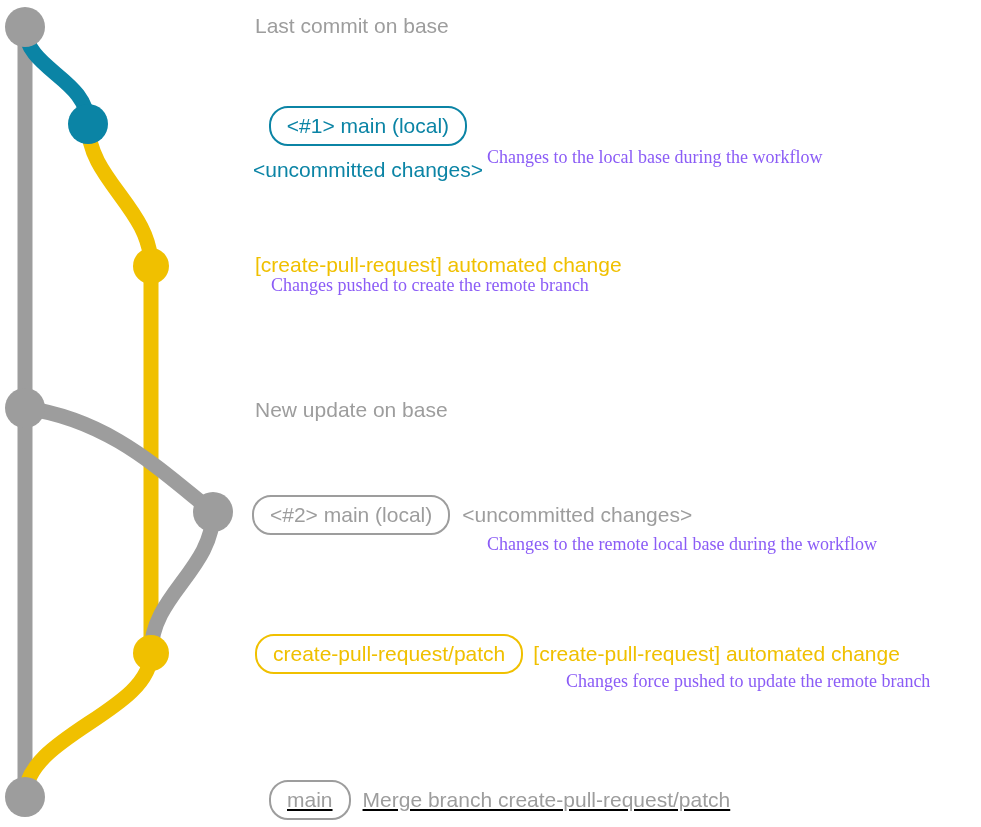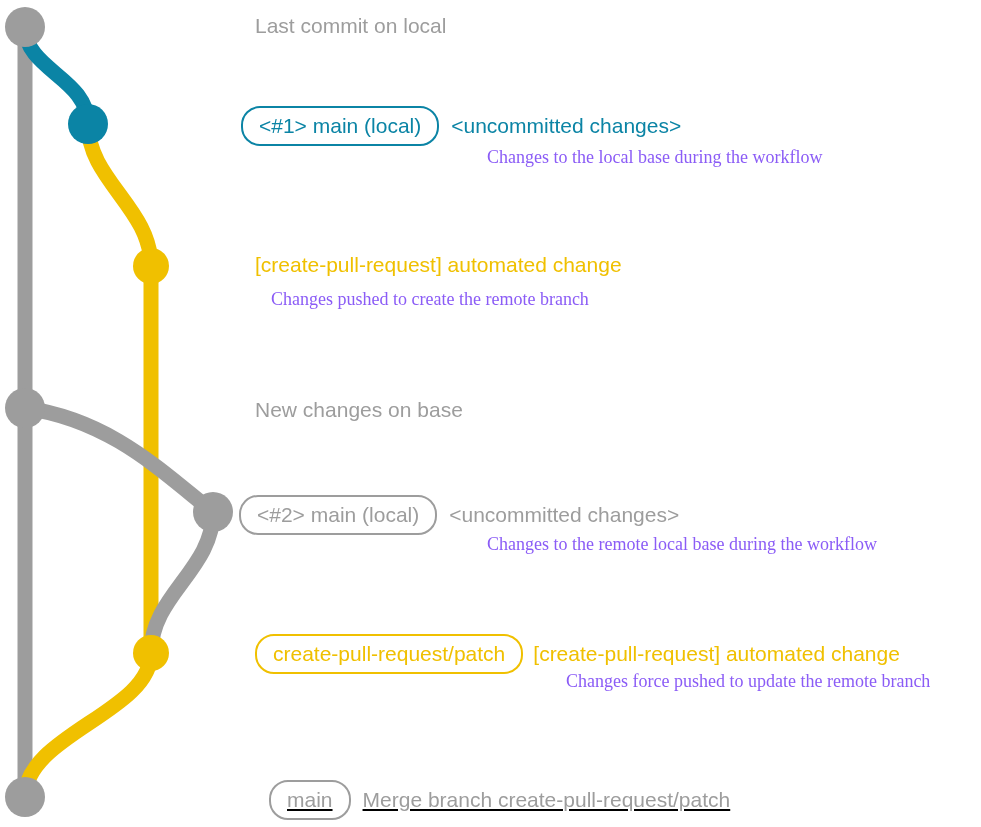--- a/index.html
+++ b/index.html
@@ -113,36 +113,36 @@
   <circle cx="88" cy="124" r="20" fill="#0b84a5"></circle>
   <circle cx="151" cy="266" r="18" fill="#f0c000"></circle>
   <circle cx="25" cy="408" r="20" fill="#9d9d9d"></circle>
   <circle cx="213" cy="512" r="20" fill="#9d9d9d"></circle>
   <circle cx="151" cy="653" r="18" fill="#f0c000"></circle>
   <circle cx="25" cy="797" r="20" fill="#9d9d9d"></circle>
 </svg>
 
 <div class="layer">
 
-  <div class="plain-label c-gray" style="left:255px; top:14px;">Last commit on local</div>
+  <div class="plain-label c-gray" style="left:255px; top:14px;">Last commit on base</div>
 
-  <div class="row headline-row" style="left:241px; top:106px;">
+  <div class="row headline-row" style="left:253px; top:106px;flex-direction:column;">
     <span class="badge c-blue">&lt;#1&gt; main (local)</span>
     <span class="subject c-blue">&lt;uncommitted changes&gt;</span>
   </div>
   <div class="note" style="left:487px; top:147px;">Changes to the local base during the workflow</div>
 
   <div class="row headline-row" style="left:255px; top:253px;">
     <span class="subject c-yellow">[create-pull-request] automated change</span>
   </div>
-  <div class="note" style="left:271px; top:289px;">Changes pushed to create the remote branch</div>
+  <div class="note" style="left:271px; top:275px;">Changes pushed to create the remote branch</div>
 
-  <div class="plain-label c-gray" style="left:255px; top:398px;">New changes on base</div>
+  <div class="plain-label c-gray" style="left:255px; top:398px;">New update on base</div>
 
-  <div class="row headline-row" style="left:239px; top:495px;justify-content:center;">
+  <div class="row headline-row" style="left:252px; top:495px;justify-content:center;">
     <span class="badge c-gray">&lt;#2&gt; main (local)</span>
     <span class="subject c-gray">&lt;uncommitted changes&gt;</span>
   </div>
   <div class="note" style="left:487px; top:534px;">Changes to the remote local base during the workflow</div>
 
   <div class="row headline-row" style="left:255px; top:634px;gap:10px;">
     <span class="badge c-yellow">create-pull-request/patch</span>
     <span class="subject c-yellow">[create-pull-request] automated change</span>
   </div>
   <div class="note" style="left:566px; top:671px;">Changes force pushed to update the remote branch</div>

